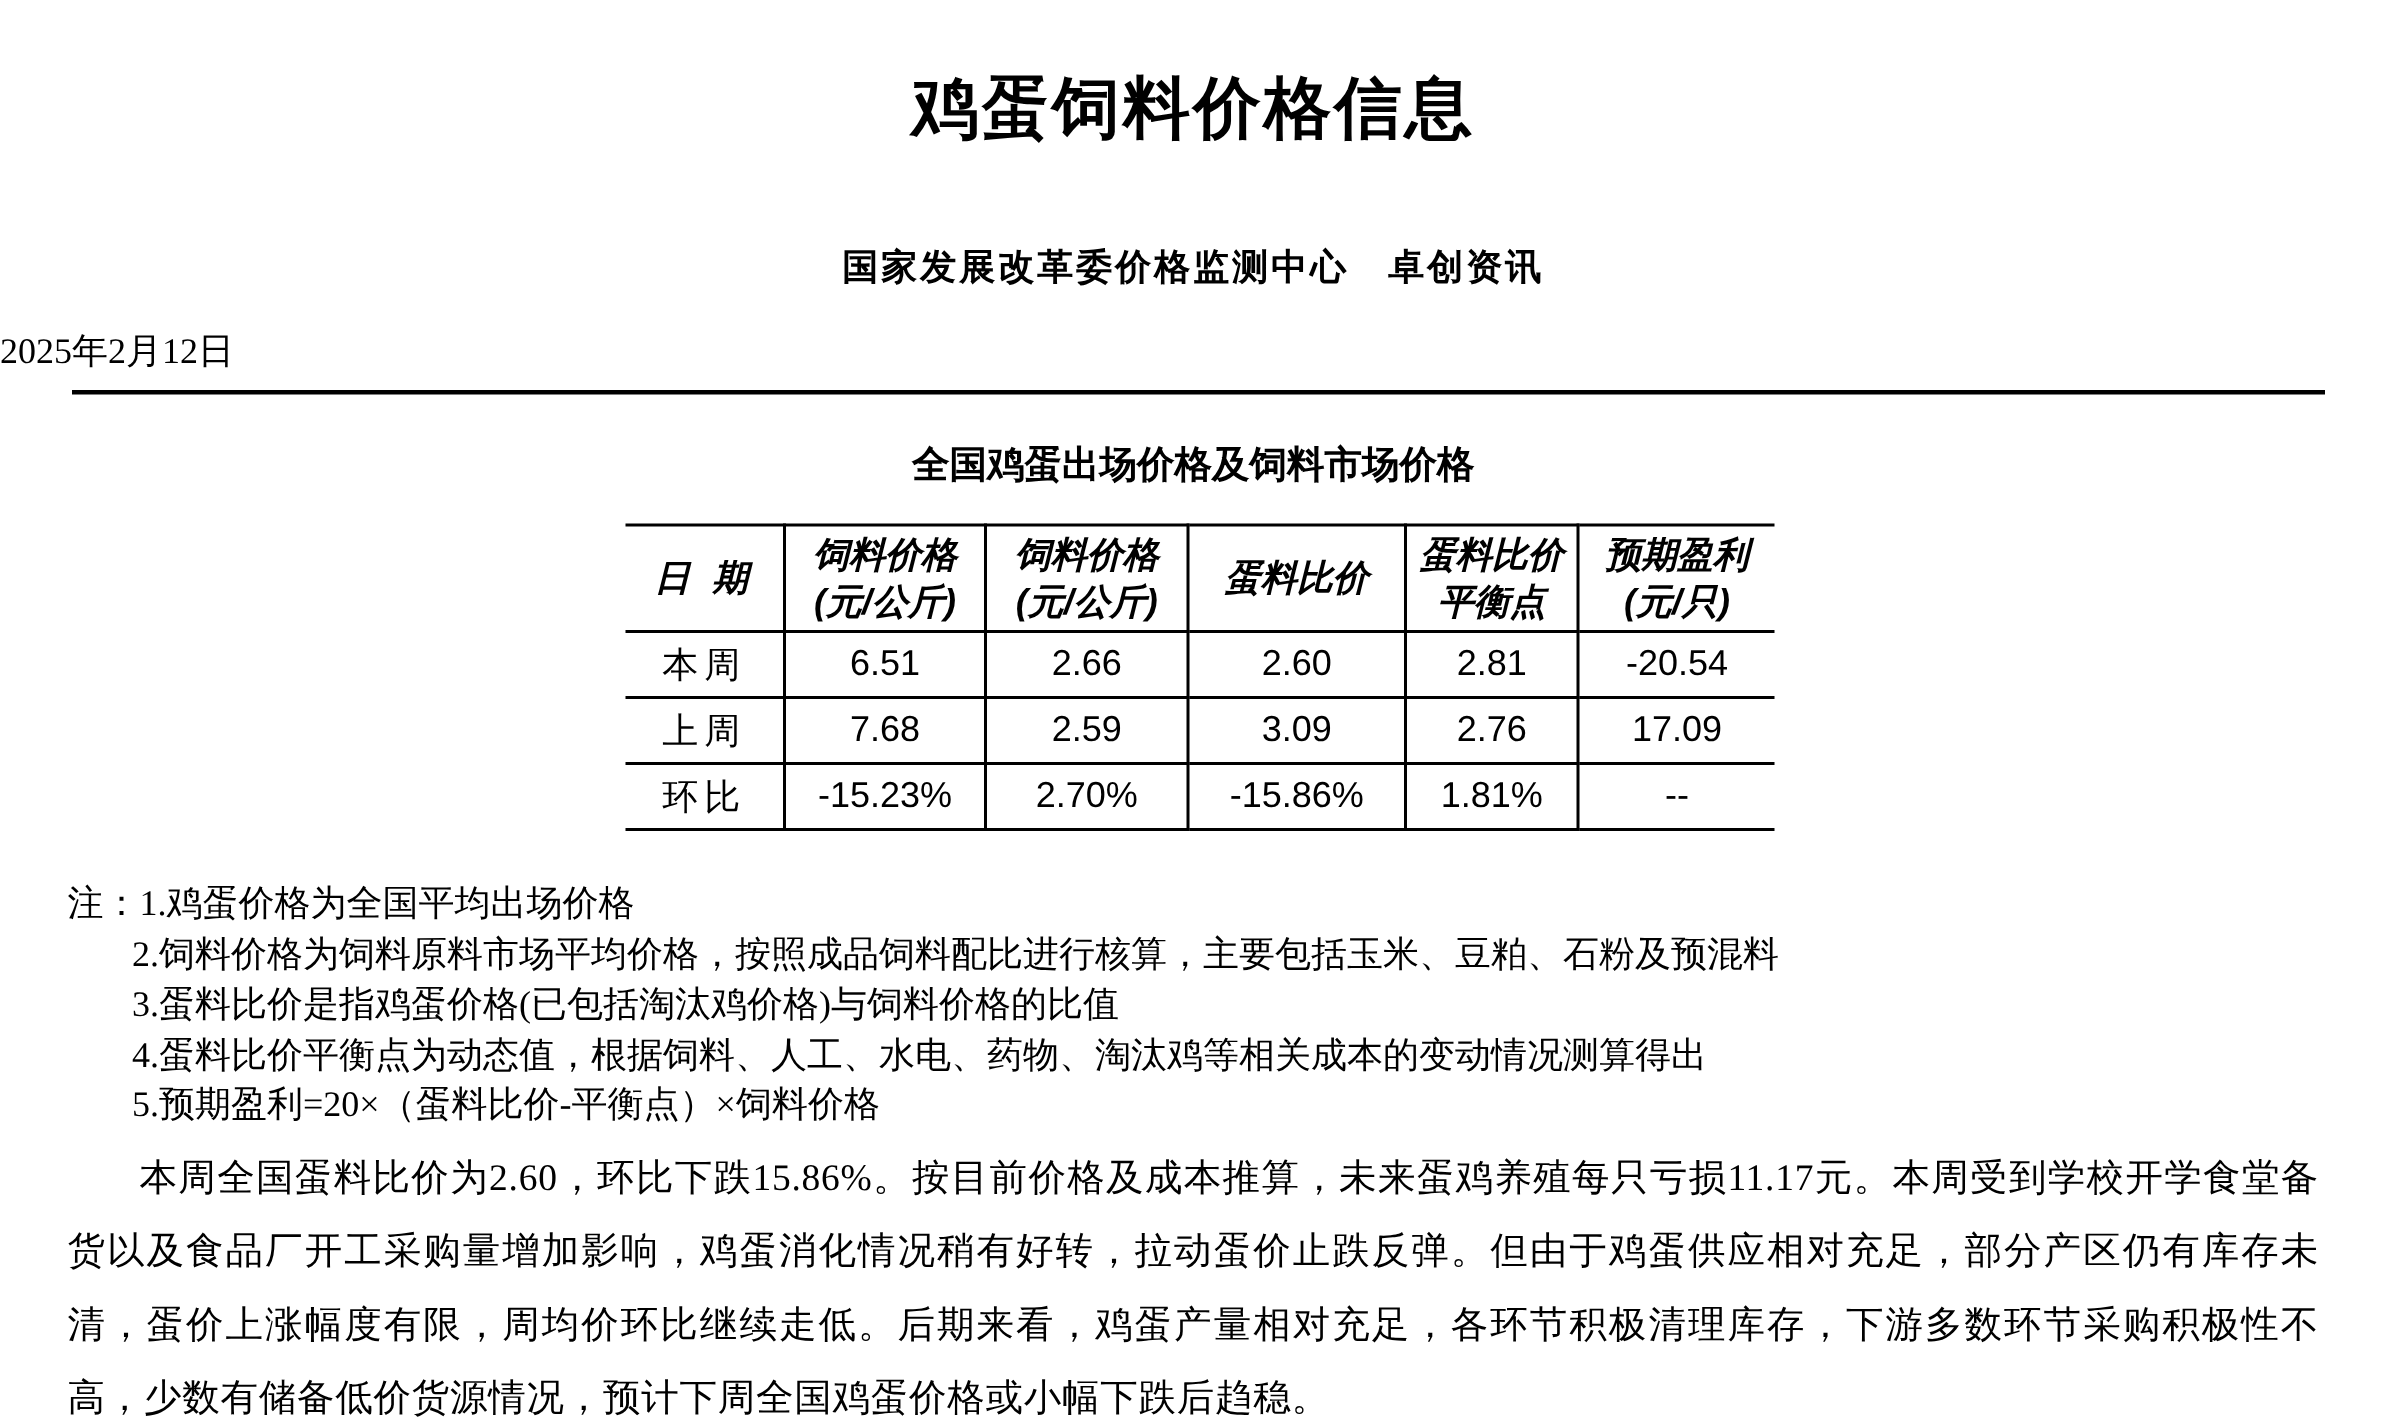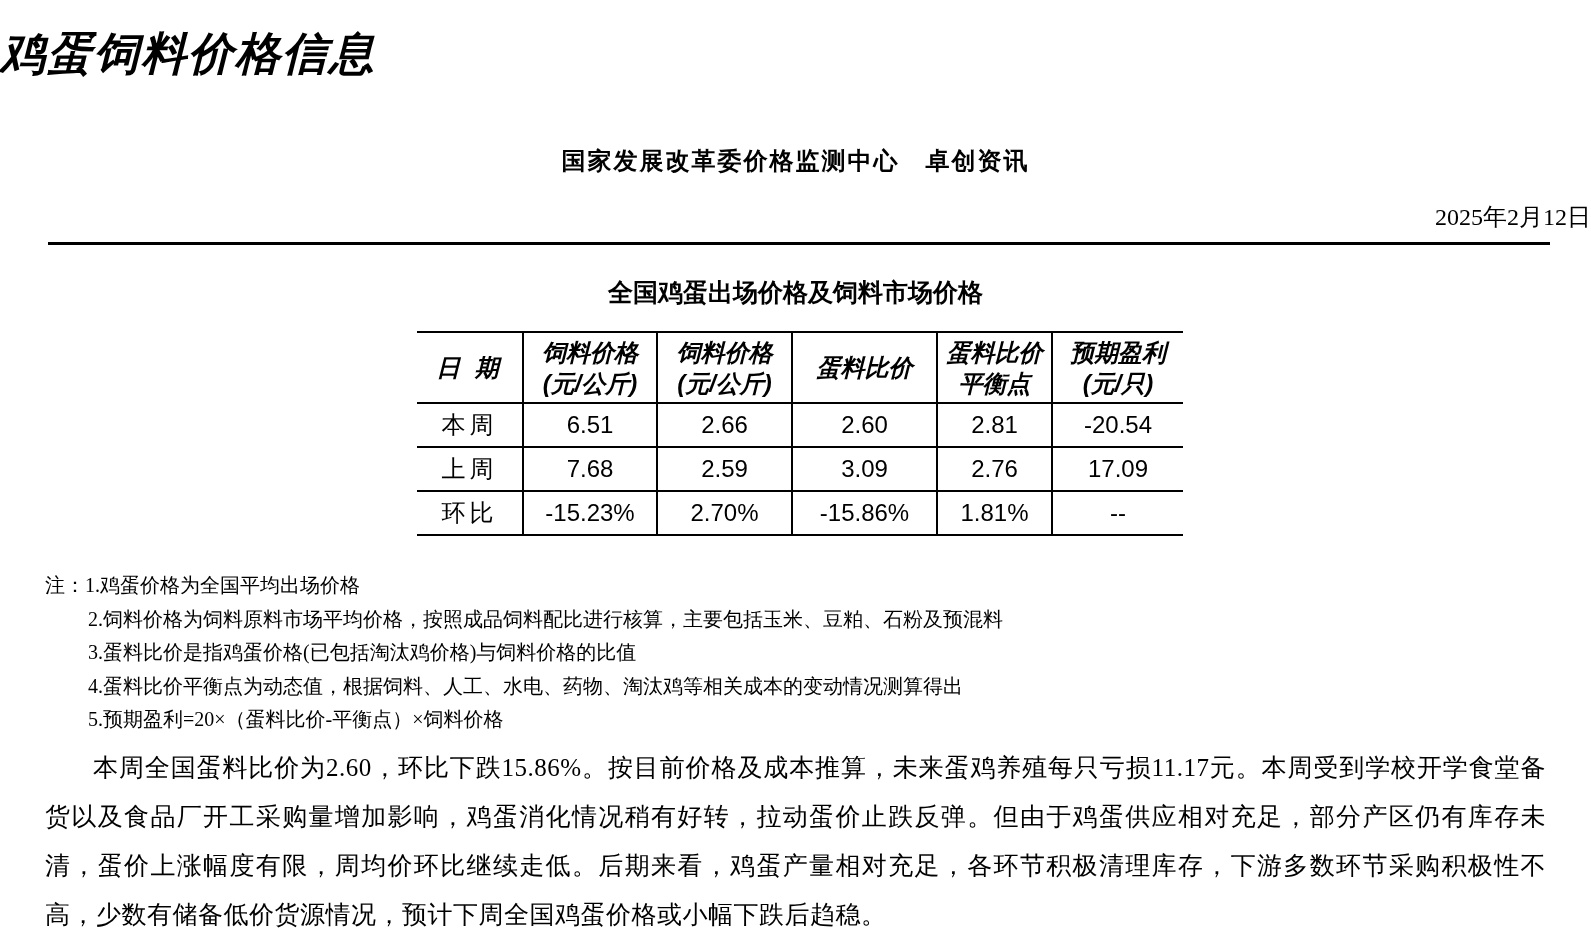--- a/index.html
+++ b/index.html
@@ -14,40 +14,40 @@
     overflow: hidden;
     font-family: "Liberation Serif", "DejaVu Serif", serif;
   }
   .page {
     position: relative;
     width: 1591px;
     height: 946px;
   }
   .doc-title {
     margin: 0;
-    padding-top: 26px;
+    padding-top: 44px;
     font-size: 45px;
     line-height: 1.25;
     font-weight: 700;
+    text-align: center;
     letter-spacing: 2px;
-    font-style: italic;
   }
   .doc-source {
     margin-top: 64px;
     font-size: 24px;
     line-height: 30px;
     font-weight: 700;
     text-align: center;
     letter-spacing: 2px;
   }
   .doc-date {
     margin-top: 26px;
     font-size: 24px;
     line-height: 30px;
-    text-align: right;
+    text-align: left;
   }
   .divider {
     border: none;
     border-top: 3px solid #000000;
     margin: 10px 41px 0 48px;
     height: 0;
   }
   .table-title {
     margin-top: 32px;
     font-size: 25px;
@@ -79,21 +79,21 @@
     font-weight: 700;
   }
   .price-table td {
     font-size: 24px;
     font-weight: 400;
   }
   .hdr-line { display: block; line-height: 31px; }
   .row-label { letter-spacing: 4px; }
   .notes {
     margin: 33px 45px 0 45px;
-    font-size: 20px;
+    font-size: 24px;
     line-height: 33.5px;
   }
   .note-line { white-space: nowrap; }
   .note-line.indent { margin-left: 43px; }
   .note-prefix { display: inline; }
   .analysis {
     margin: 6px 45px 0 45px;
     font-size: 25px;
     line-height: 49px;
     text-align: justify;

